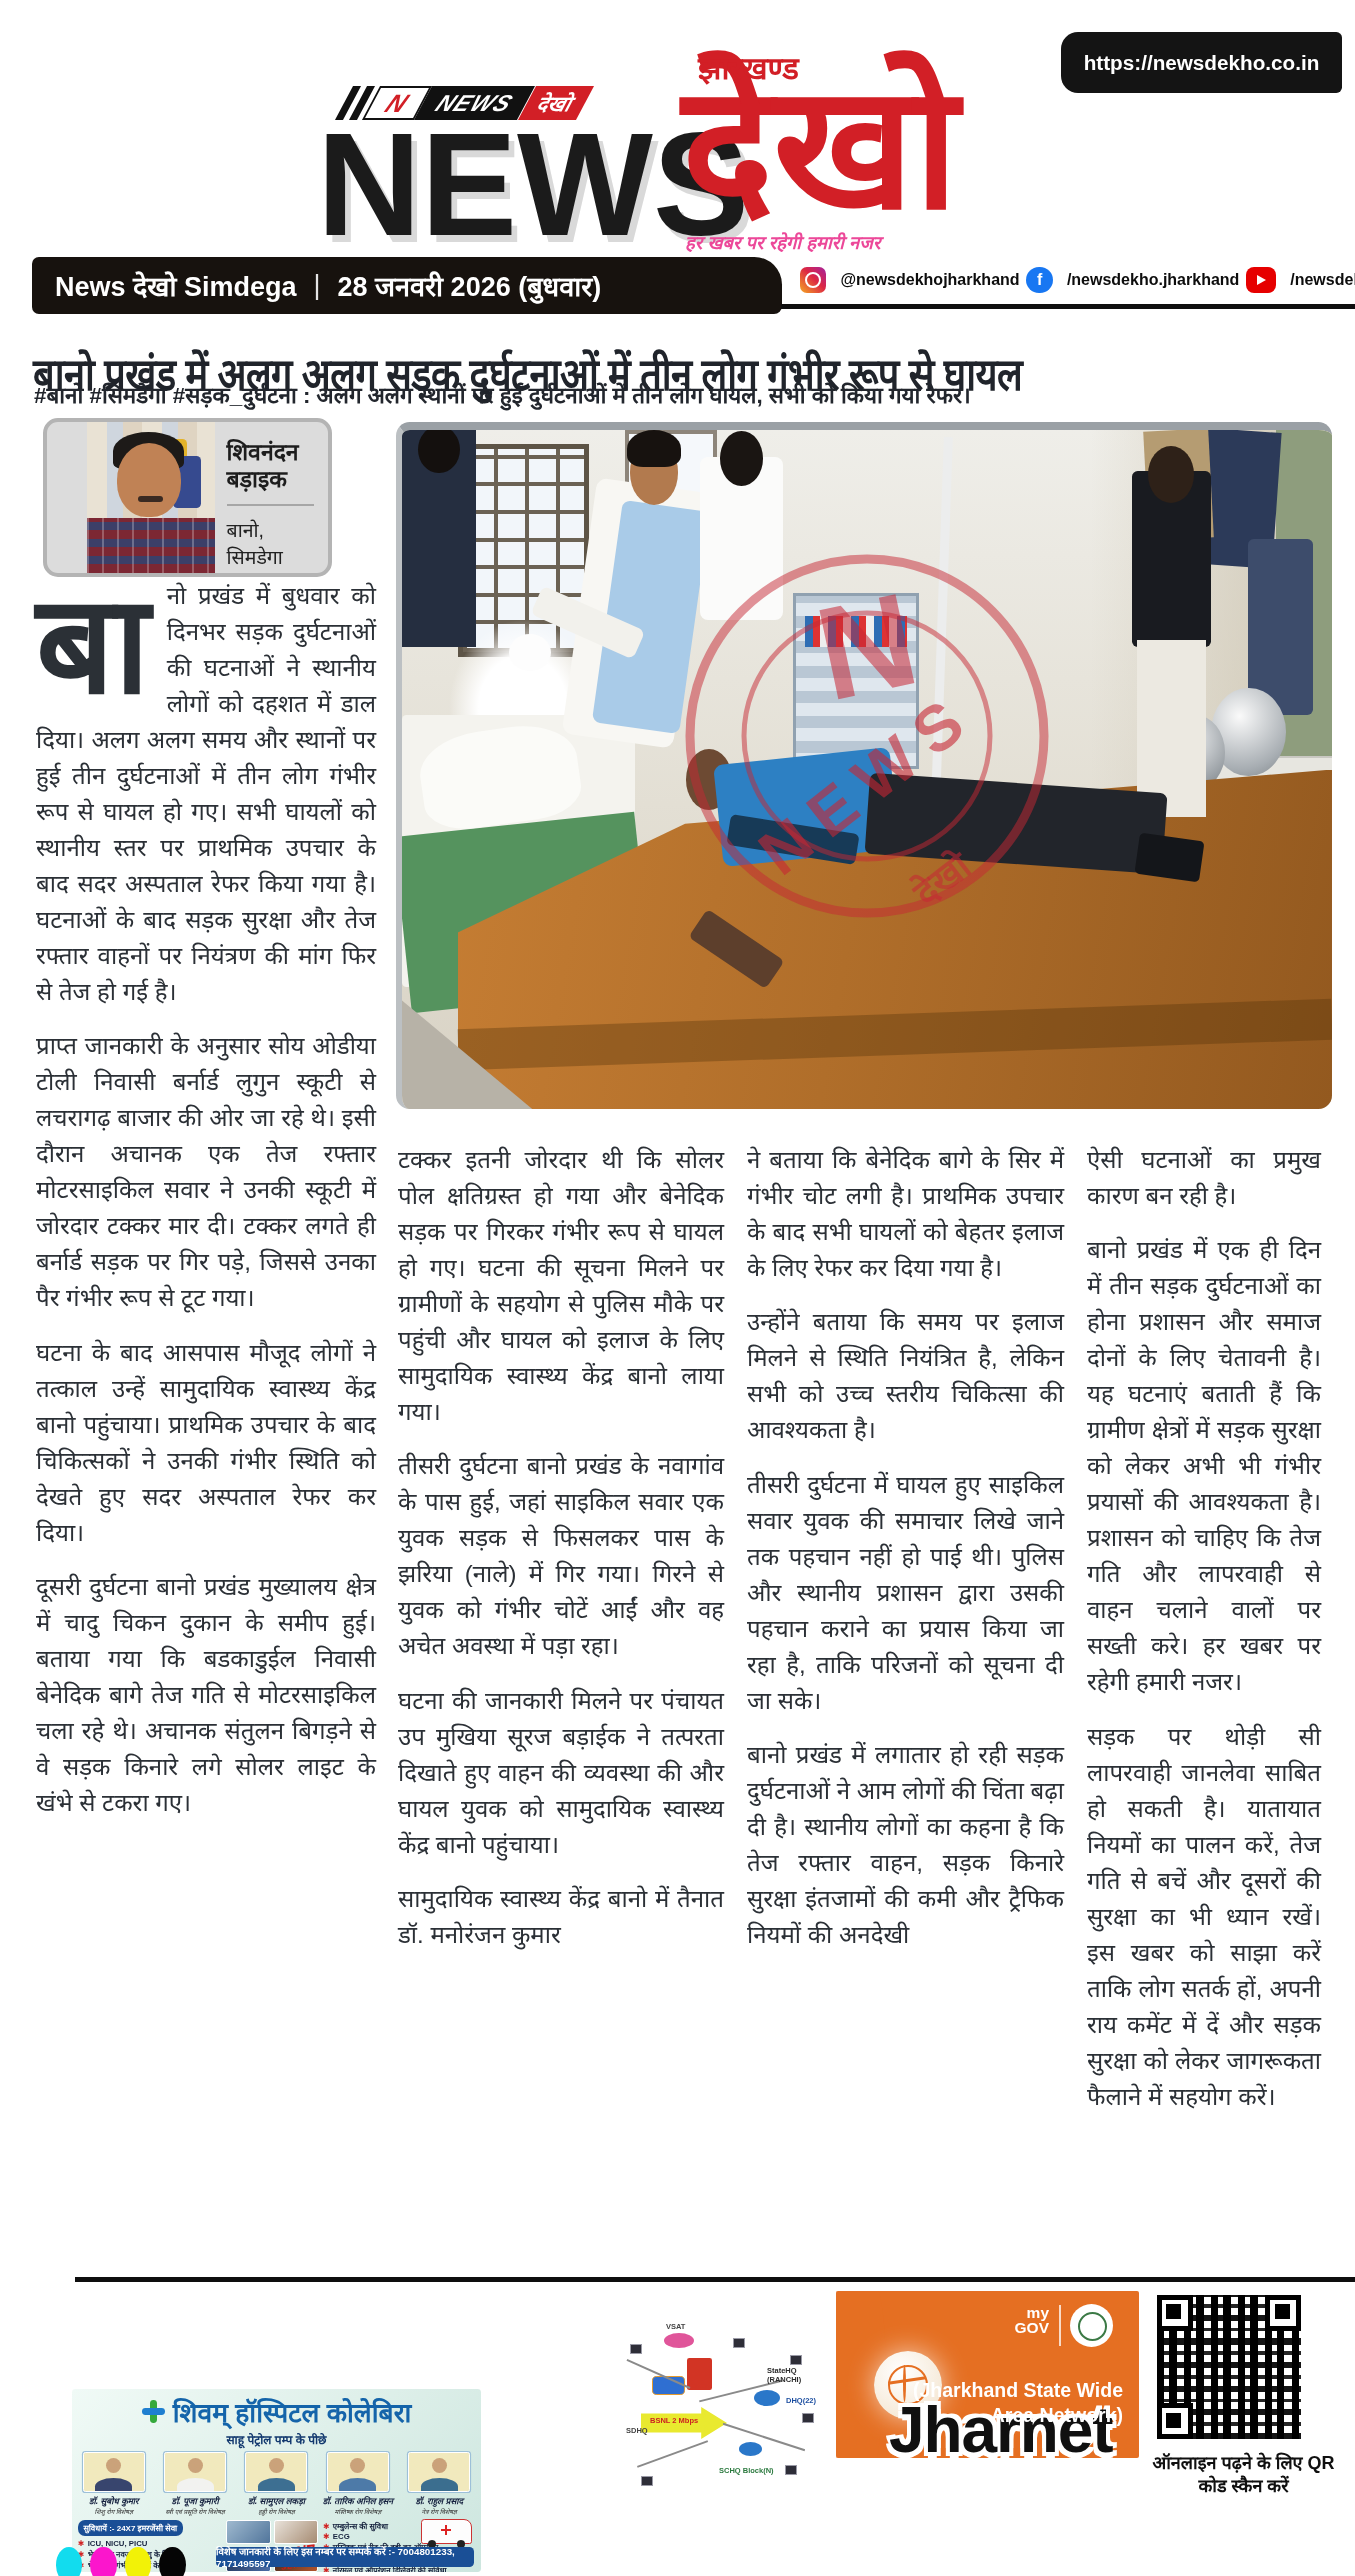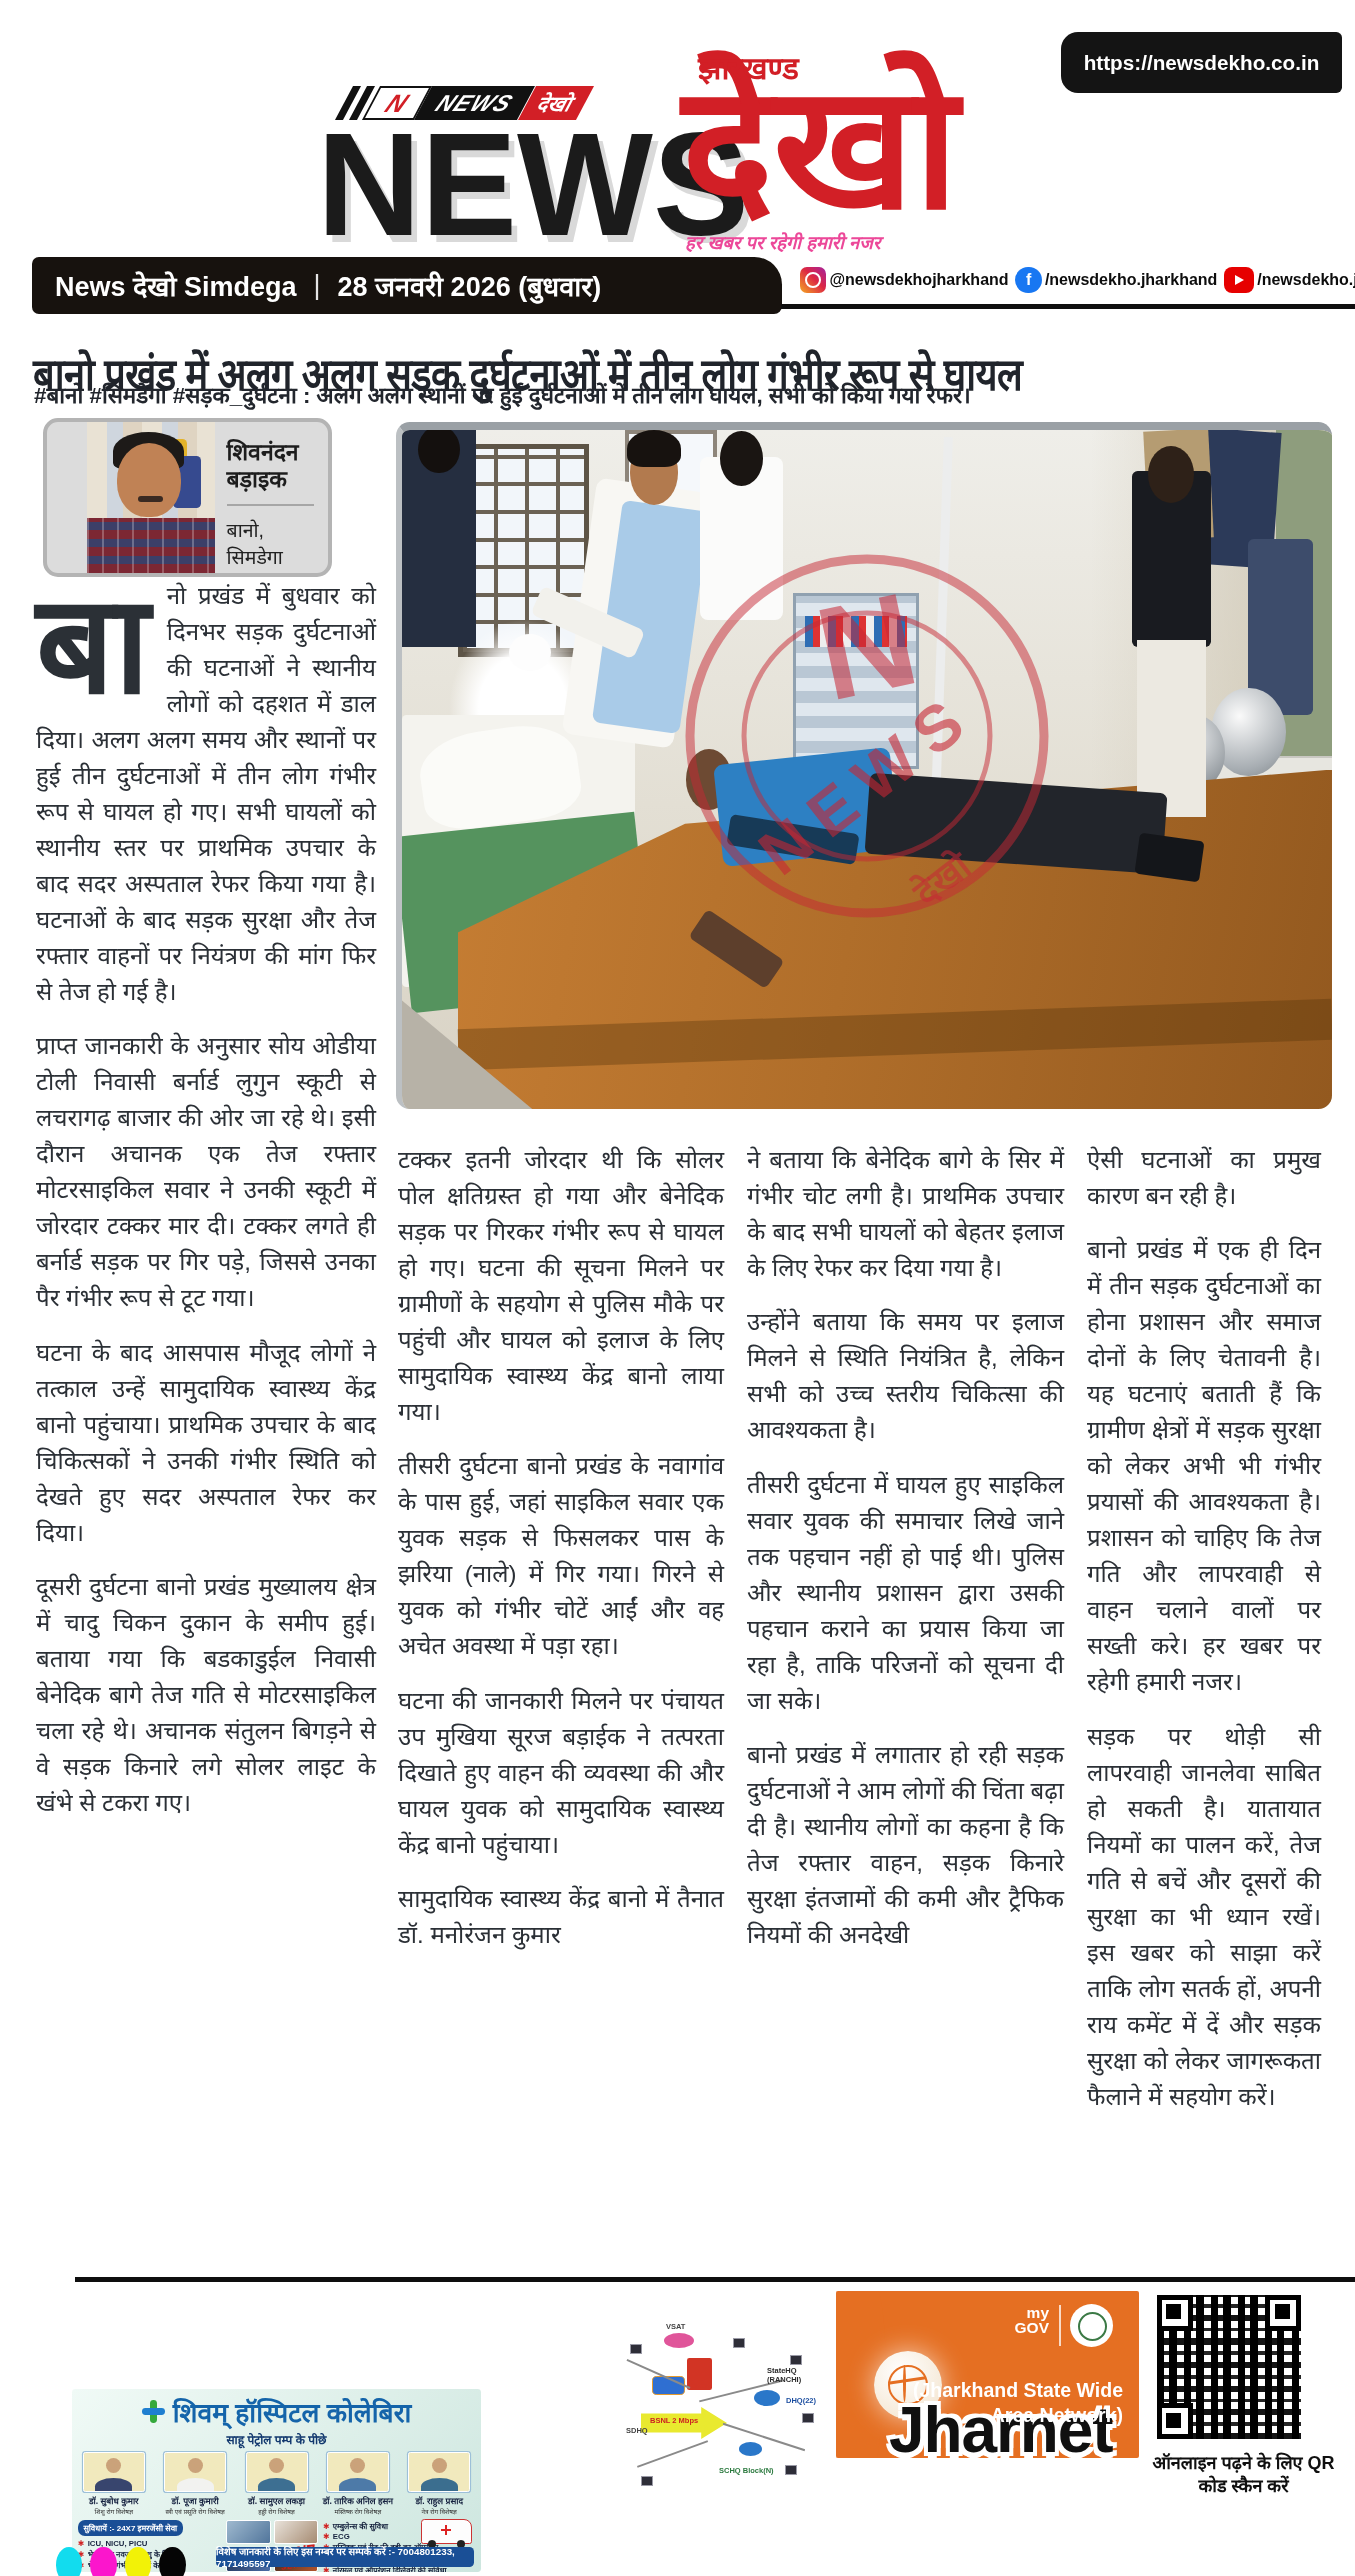--- a/index.html
+++ b/index.html
@@ -23,21 +23,21 @@
   .logo-dekho{position:absolute;left:682px;top:57px;font-size:172px;font-weight:900;color:#d21f26;line-height:1.05;}
   .logo-state{position:absolute;left:698px;top:46px;font-size:31px;font-weight:900;color:#d21f26;}
   .logo-tagline{position:absolute;left:685px;top:229px;font-size:18.4px;font-weight:800;color:#ec4899;font-style:italic;}
 
   .date-bar{position:absolute;left:32px;top:257px;width:750px;height:57px;background:#17120e;
     border-radius:6.9px 27.6px 8px 6.9px;color:#fff;display:flex;align-items:center;gap:17px;
     padding-left:23px;font-size:27px;font-weight:700;box-sizing:border-box;}
   .date-bar .sep{font-weight:400;color:#e5e5e5;}
   .social-row{position:absolute;left:800px;top:260px;height:40px;display:flex;align-items:center;gap:6.9px;
     font-size:16px;font-weight:800;color:#0d0d0d;}
-  .soc{display:flex;align-items:center;gap:3px;}
+  .soc{display:flex;align-items:center;gap:14px;}
   .icon{width:26.4px;height:26.4px;border-radius:50%;display:flex;align-items:center;justify-content:center;
     color:#fff;font-weight:900;font-size:16px;flex:0 0 auto;}
   .icon.insta{border-radius:6.9px;background:linear-gradient(45deg,#f5a623,#dc2743 55%,#a5229e);}
   .icon.insta i{display:block;width:12.6px;height:12.6px;border:2.3px solid #fff;border-radius:50%;}
   .icon.fb{background:#1877f2;}
   .icon.yt{border-radius:8px;background:#e60000;width:30px;}
   .icon.yt i{display:block;width:0;height:0;border-left:9.2px solid #fff;border-top:5.7px solid transparent;border-bottom:5.7px solid transparent;}
   .rule-right{position:absolute;left:781px;top:304px;width:574px;height:4.6px;background:#0f0f0f;}
 
   
@@ -136,21 +136,21 @@
 
   .hospital-ad{position:absolute;left:72px;top:2345px;width:409px;height:183px;border-radius:3.4px;overflow:hidden;
     background:linear-gradient(135deg,#f0faf6 0%,#ddefe9 55%,#cde6df 100%);box-sizing:border-box;padding:4.6px 5.7px;margin-top:44px;}
   .ha-head{display:flex;align-items:center;justify-content:center;gap:8px;}
   .ha-cross{position:relative;width:23px;height:23px;flex:0 0 auto;}
   .ha-cross b,.ha-cross i{position:absolute;background:#35a93c;border-radius:3.4px;}
   .ha-cross b{left:8px;top:0;width:6.9px;height:23px;}
   .ha-cross i{left:0;top:8px;width:23px;height:6.9px;background:#1f7fd0;}
   .ha-title{font-size:26.4px;font-weight:900;color:#1464aa;}
   .ha-sub{text-align:center;font-size:12px;font-weight:800;color:#12386e;margin-top:1.1px;}
-  .ha-docs{display:flex;justify-content:flex-end;gap:9.2px;margin-top:4.6px;}
+  .ha-docs{display:flex;justify-content:space-between;gap:9.2px;margin-top:4.6px;font-style:italic;}
   .ha-doc{width:74px;text-align:center;}
   .ha-doc-photo{position:relative;width:60px;height:38px;margin:0 auto;background:#f1e9bd;border:1.7px solid #fff;
     border-radius:2.3px;overflow:hidden;box-shadow:0 0 0 1.1px #9dc0d8;}
   .ha-doc-photo b{position:absolute;left:50%;top:4.6px;width:15px;height:15px;margin-left:-7.5px;border-radius:50%;background:#caa27a;}
   .ha-doc-photo i{position:absolute;left:50%;bottom:-3.4px;width:37px;height:17px;margin-left:-18.4px;border-radius:50% 50% 0 0;}
   .ha-doc:nth-child(1) .ha-doc-photo i{background:#38456e;}
   .ha-doc:nth-child(2) .ha-doc-photo i{background:#f2f2f0;}
   .ha-doc:nth-child(3) .ha-doc-photo i{background:#3d6f92;}
   .ha-doc:nth-child(4) .ha-doc-photo i{background:#4d7aa8;}
   .ha-doc:nth-child(5) .ha-doc-photo i{background:#3b6e8f;}

